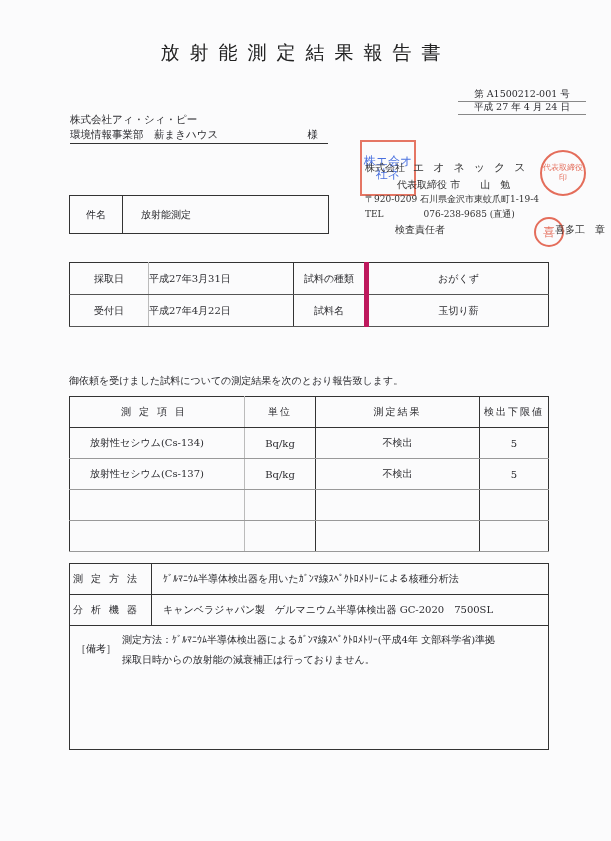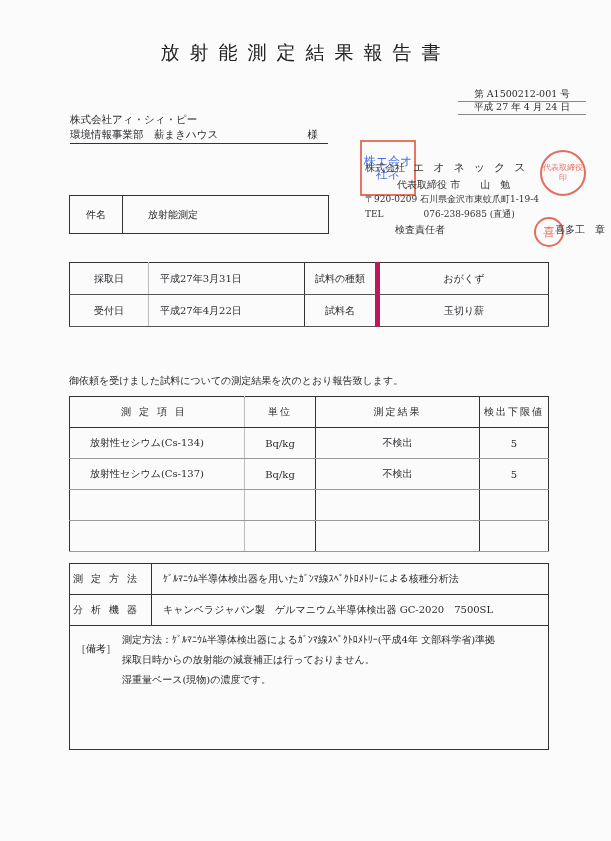--- a/index.html
+++ b/index.html
@@ -54,27 +54,27 @@
       left: 534px; top: 217px; width: 30px; height: 30px; border-radius: 50%;
       border: 2px solid #e0553f; color: #e0553f; opacity: 0.85; font-size: 12px;
       display: flex; align-items: center; justify-content: center; box-sizing: border-box;
     }
 
     table { border-collapse: collapse; position: absolute; font-size: 10px; }
     td { padding: 0; text-align: center; vertical-align: middle; }
 
     .subject-tbl { left: 69px; top: 195px; width: 260px; height: 39px; border: 1.5px solid #333; }
     .subject-tbl td.lbl { width: 52px; border-right: 1.5px solid #333; }
-    .subject-tbl td.val { text-align: left; padding-left: 25px; }
+    .subject-tbl td.val { text-align: left; padding-left: 18px; }
 
     .info-tbl { left: 69px; top: 262px; width: 480px; border: 1.5px solid #333; }
     .info-tbl tr { height: 32px; }
     .info-tbl td { border-bottom: 1px solid #555; }
     .info-tbl td.c1 { width: 78px; border-right: 1px solid #bbb; }
-    .info-tbl td.c2 { width: 144px; text-align: left; padding-left: 11px; border-right: 1.5px solid #333; }
+    .info-tbl td.c2 { width: 144px; text-align: left; border-right: 1.5px solid #333; }
     .info-tbl td.c3 { width: 70px; border-right: 5px solid #be185d; }
 
     .intro { left: 69px; top: 374px; font-size: 10px; }
 
     .res-tbl { left: 69px; top: 396px; width: 480px; border: 1.5px solid #333; }
     .res-tbl tr { height: 31px; }
     .res-tbl td { border-bottom: 1px solid #999; }
     .res-tbl tr.head td { border-bottom: 1.5px solid #333; letter-spacing: 2px; }
     .res-tbl td.r1 { width: 154px; border-right: 1px solid #bbb; text-align: left; padding-left: 20px; }
     .res-tbl tr.head td.r1 { text-align: center; padding-left: 0; letter-spacing: 8px; }
@@ -197,15 +197,14 @@
     <td class="mv">キャンベラジャパン製　ゲルマニウム半導体検出器 GC-2020　7500SL</td>
   </tr>
 </tbody>
   </table>
 
 <div class="abs notes-box">
   <div class="lbl">［備考］</div>
   <div class="lines">
     <div>測定方法：ｹﾞﾙﾏﾆｳﾑ半導体検出器によるｶﾞﾝﾏ線ｽﾍﾟｸﾄﾛﾒﾄﾘｰ(平成4年 文部科学省)準拠</div>
     <div>採取日時からの放射能の減衰補正は行っておりません。</div>
-    <div>湿重量ベース(現物)の濃度です。</div>
   </div>
 </div>
 
 </body></html>

